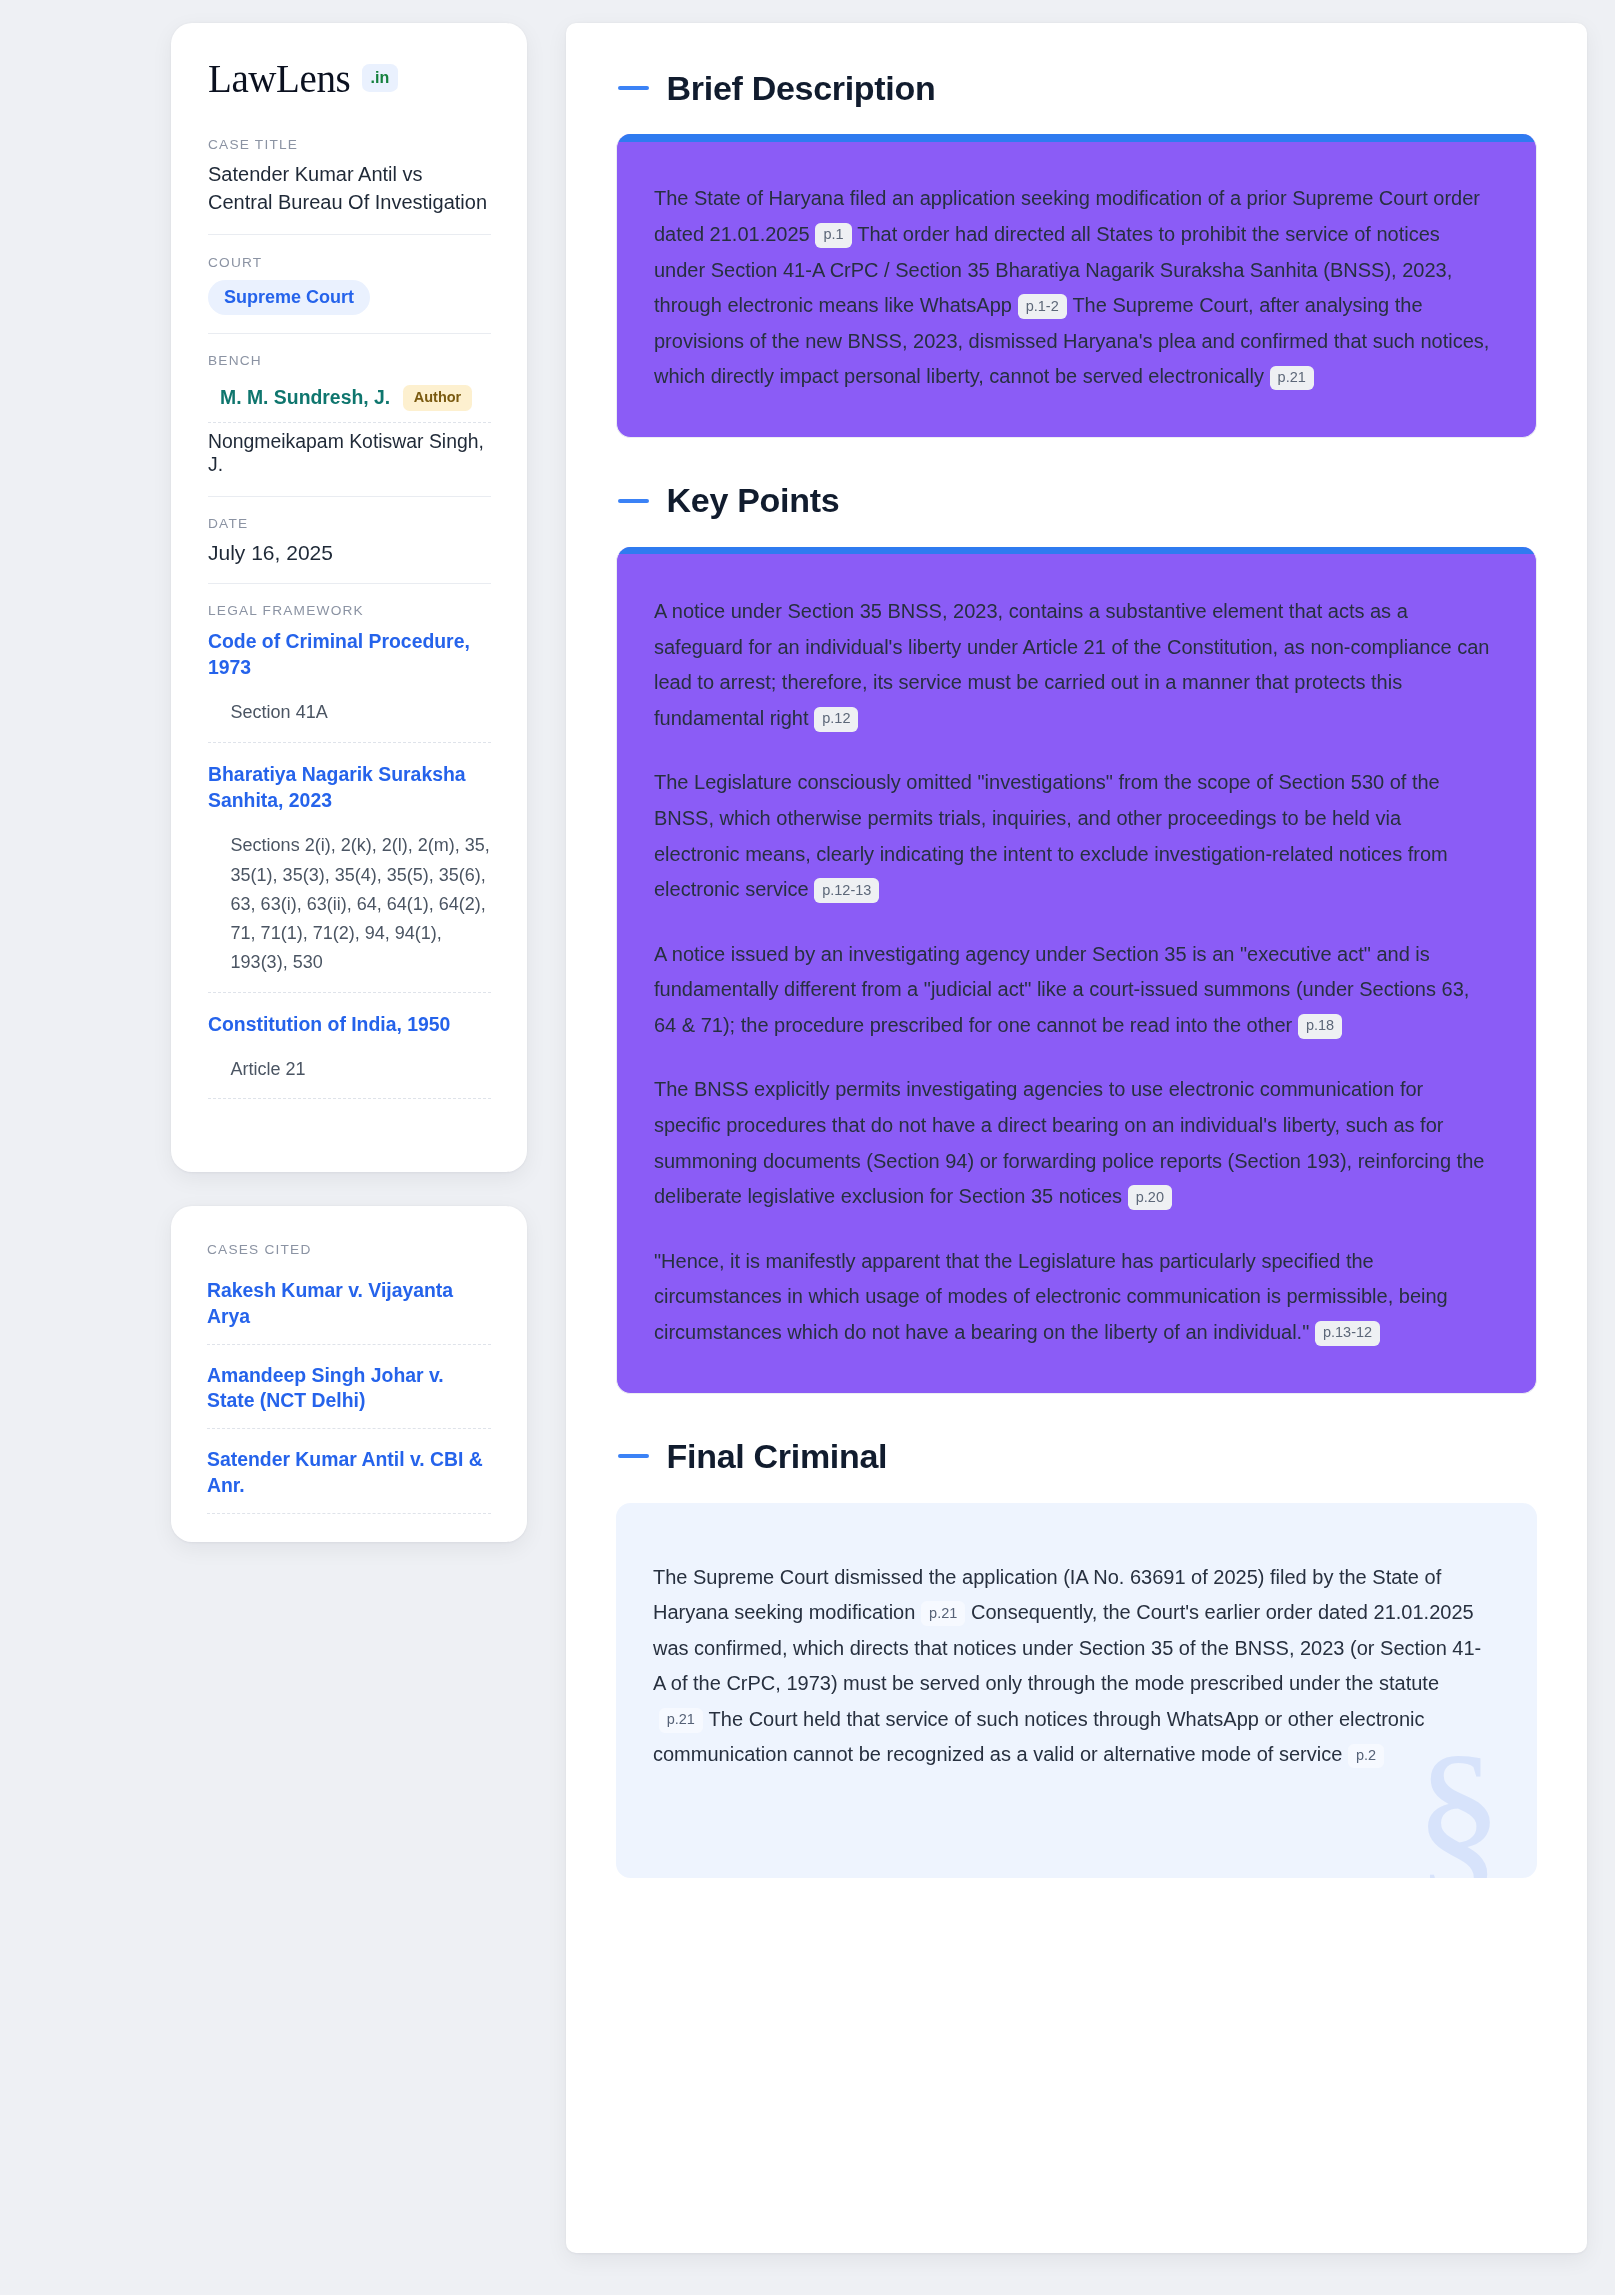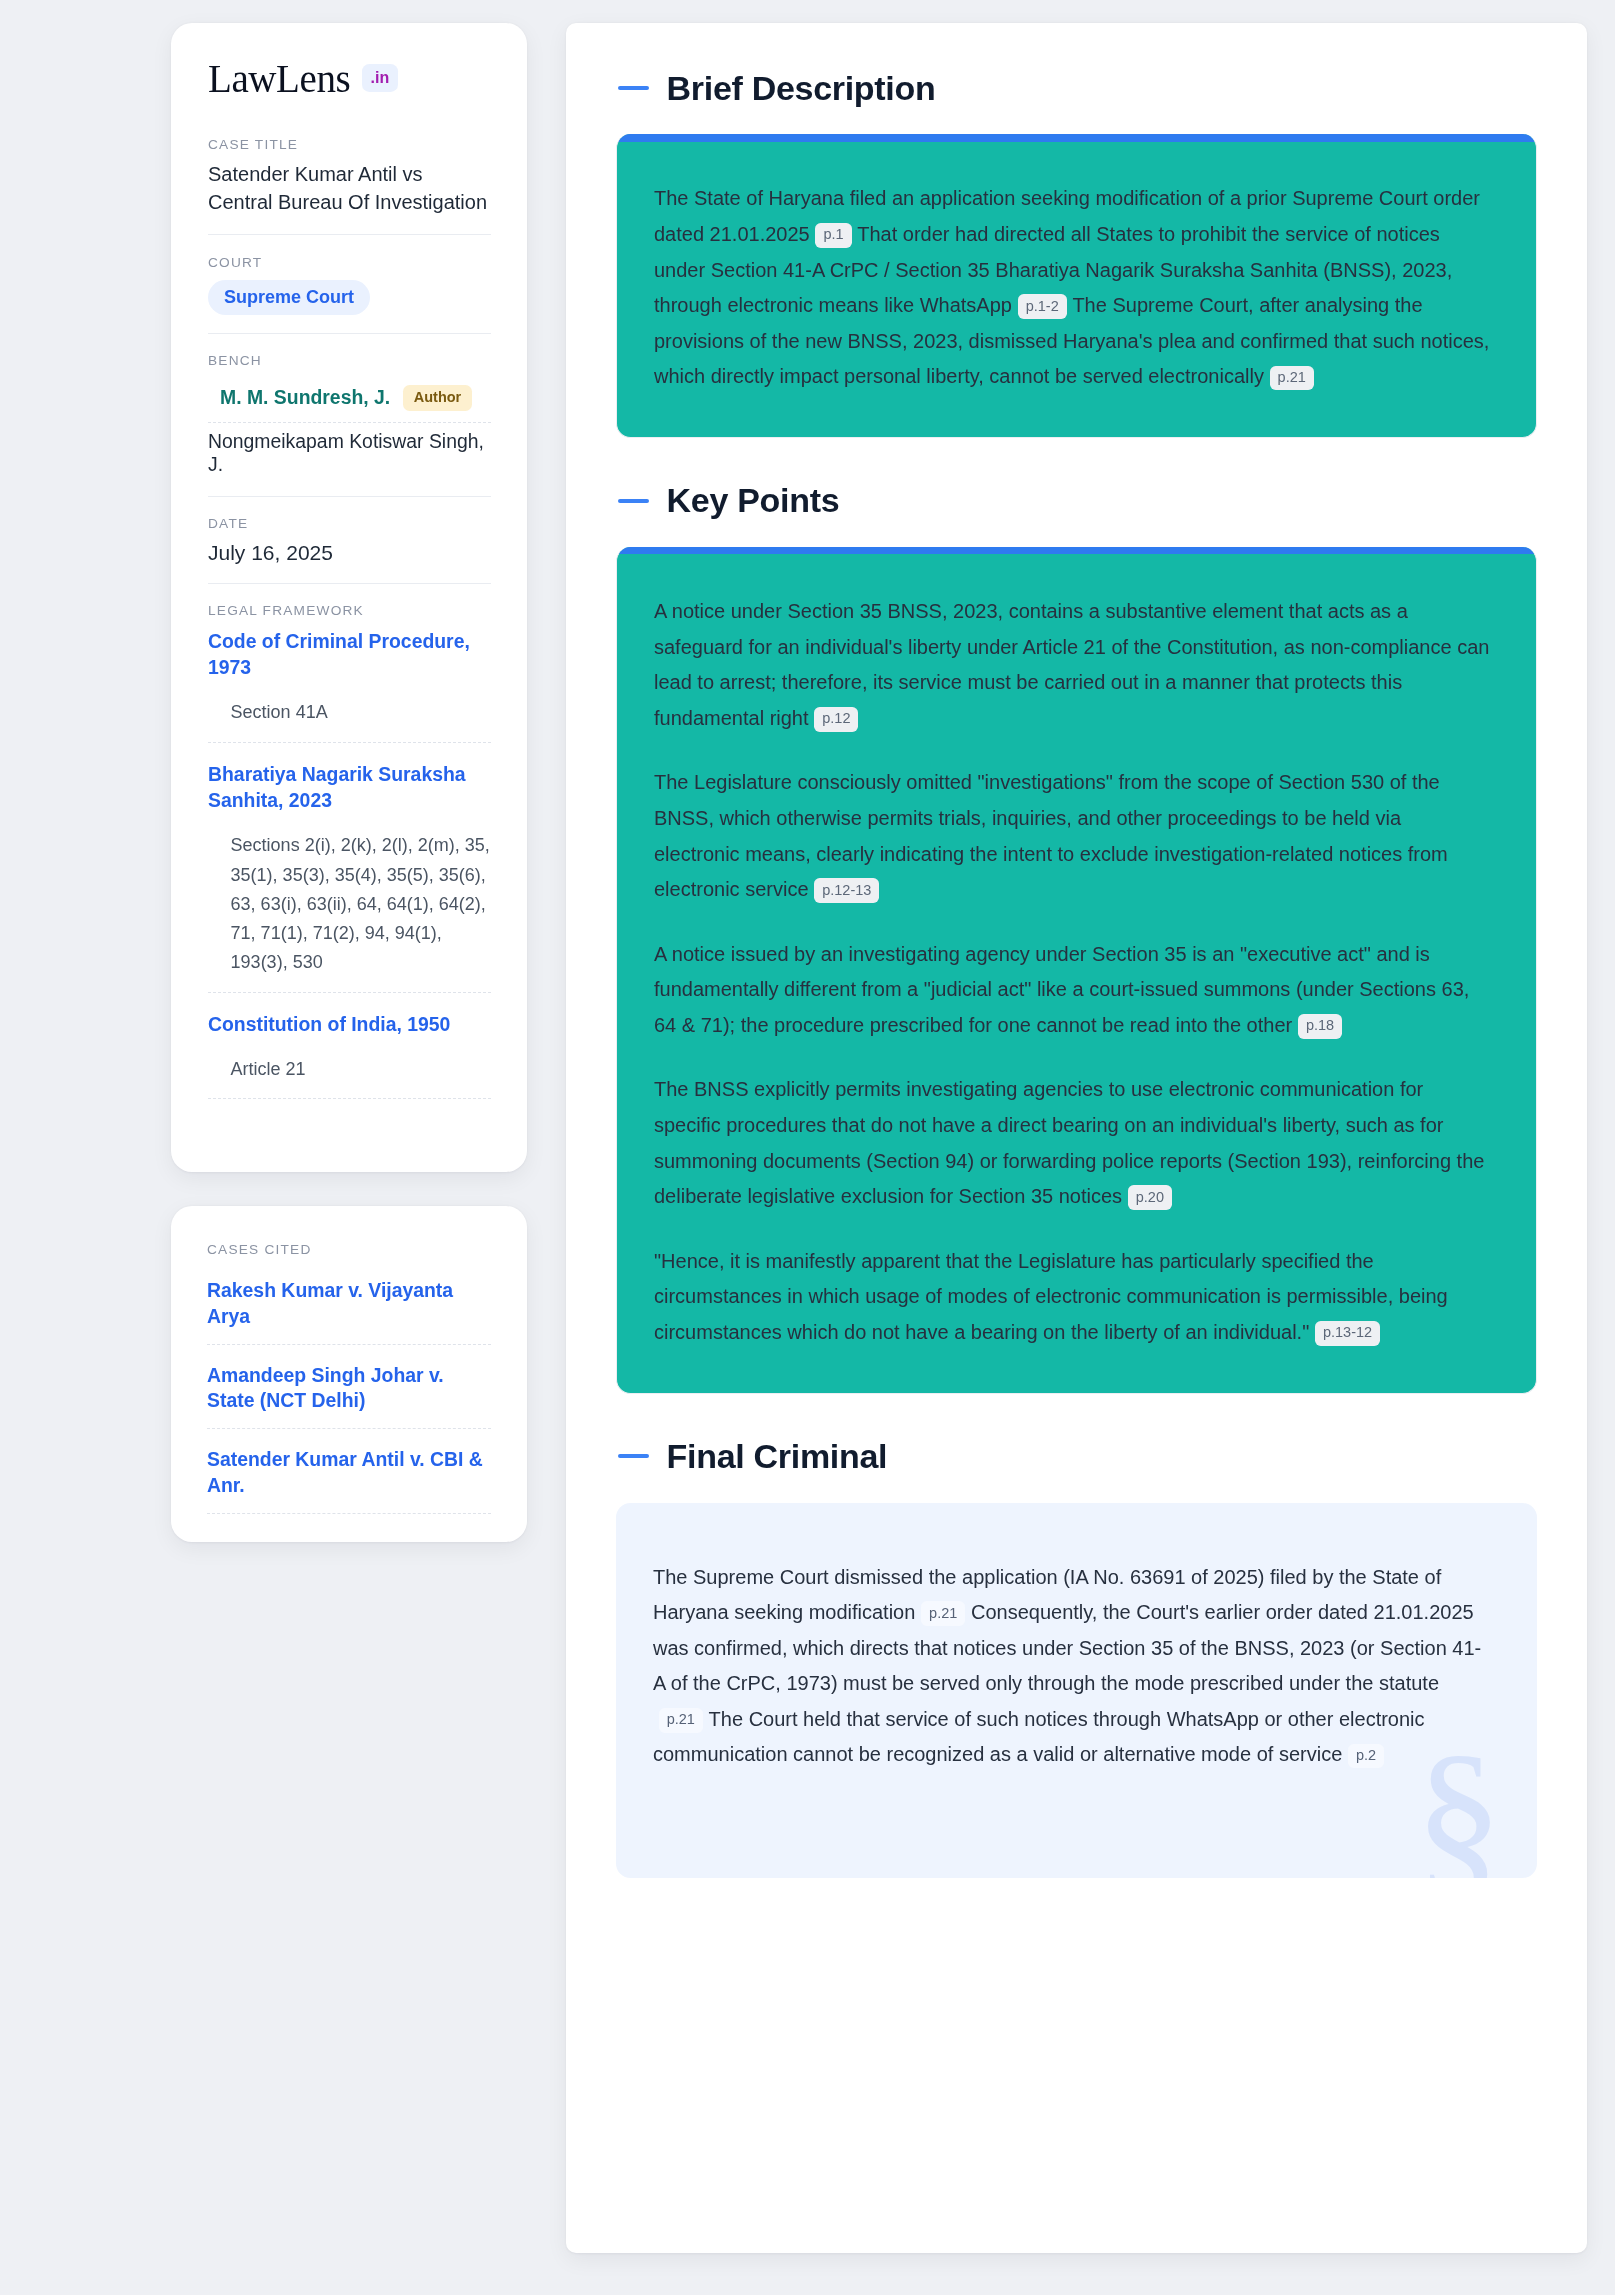--- a/index.html
+++ b/index.html
@@ -47,21 +47,21 @@
   .brand-name {
     font-family: "Liberation Serif", "DejaVu Serif", serif;
     font-size: 39px;
     font-weight: 400;
     color: #0b1120;
     letter-spacing: -0.4px;
     line-height: 1;
   }
   .brand-tld {
     background: #eaf1fe;
-    color: #a21caf;
+    color: #15803d;
     font-size: 16px;
     font-weight: 700;
     padding: 5.7px 9px 6.5px 9px;
     border-radius: 7.3px;
     line-height: 1;
   }
 
   .field { padding-bottom: 18px; border-bottom: 0.8px solid #e9ecf1; margin-bottom: 19.4px; }
   .field:last-child { border-bottom: none; }
 
@@ -174,21 +174,21 @@
   .section-title {
     font-size: 34px;
     font-weight: 700;
     color: #111c2e;
     letter-spacing: -0.3px;
     line-height: 1.1;
   }
 
   .content-card {
     position: relative;
-    background: #14b8a6;
+    background: #8b5cf6;
     border: 0.8px solid #eceef2;
     border-radius: 14.5px;
     border-top: none;
     padding: 47px 45px 42px 37px;
     overflow: hidden;
   }
   .content-card::before {
     content: "";
     position: absolute;
     top: 0; left: 0; right: 0;

